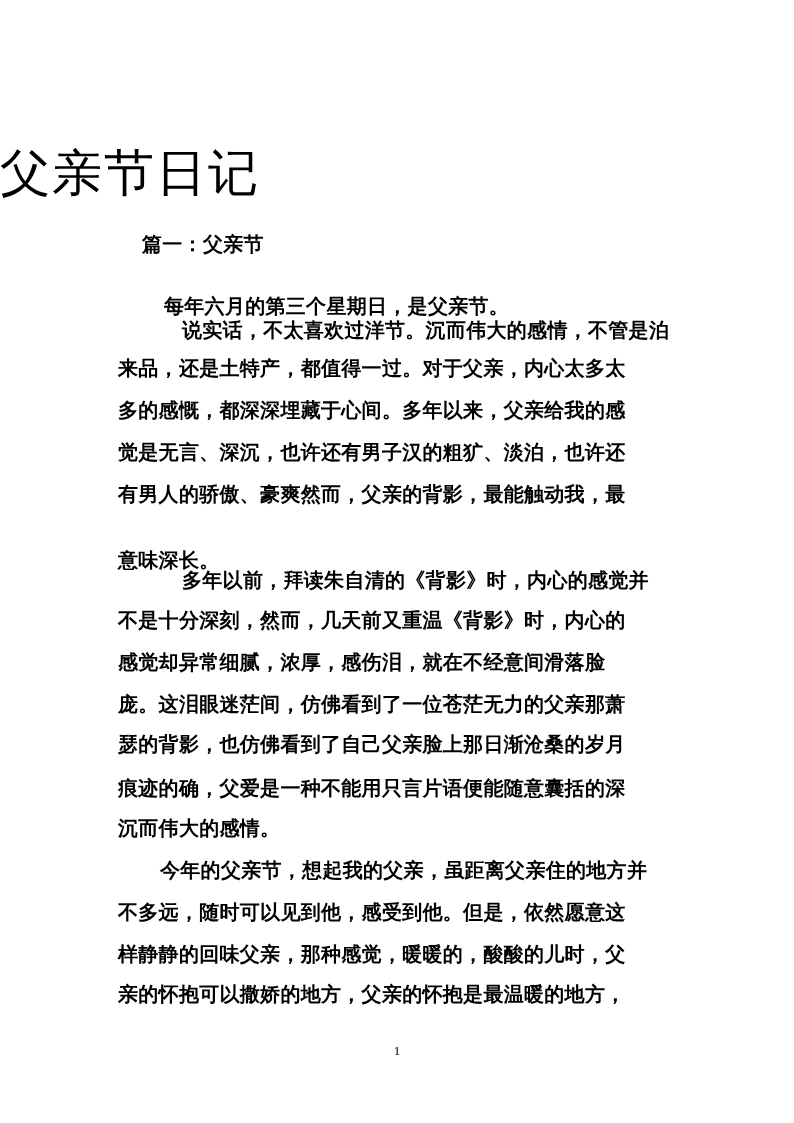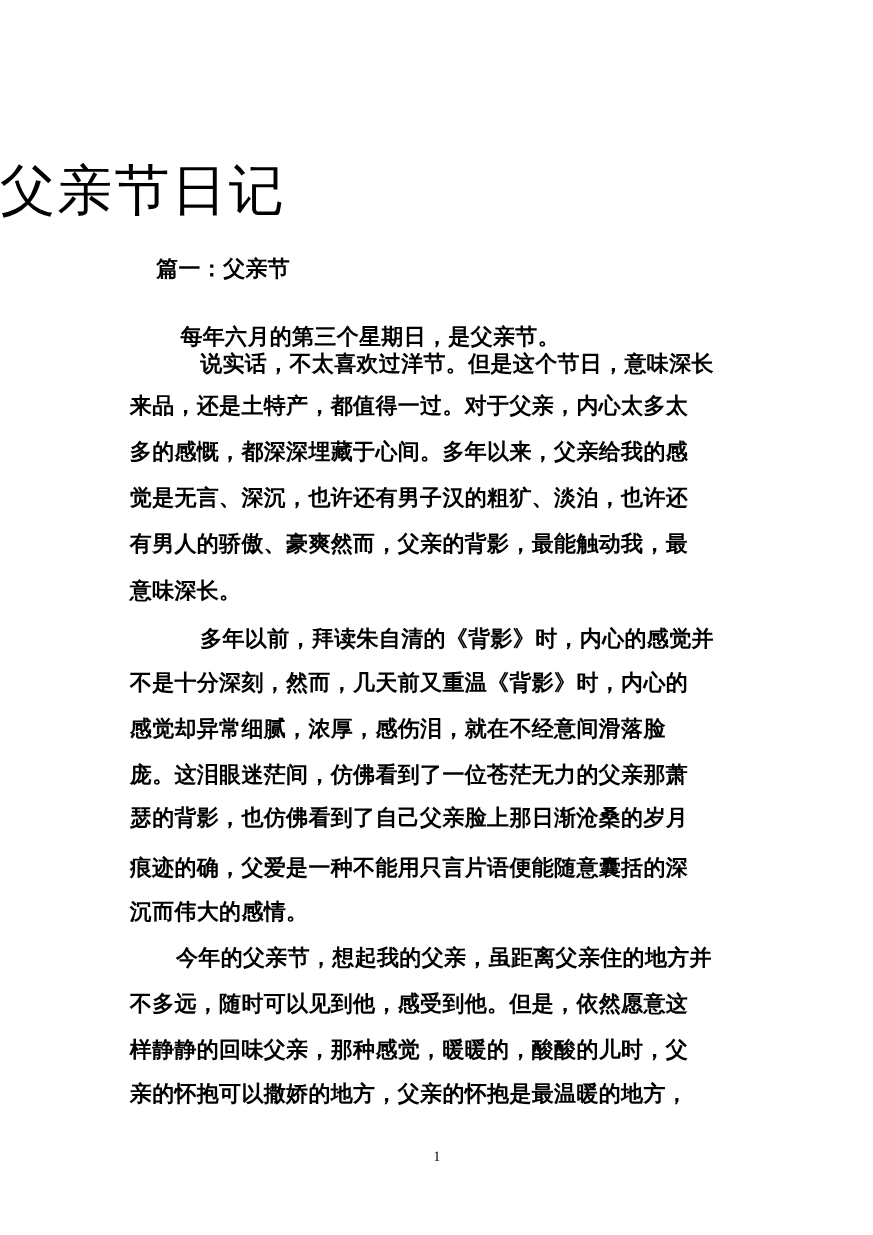--- a/index.html
+++ b/index.html
@@ -16,26 +16,26 @@
 </style>
 </head>
 <body>
 
 <div class="page">
   <div class="title">父亲节日记</div>
 
   <div class="line section" style="left:142px; top:230px;">篇一：父亲节</div>
 
   <div class="line" style="top: 276px; padding-left: 46px; margin-top: 16px;">每年六月的第三个星期日，是父亲节。</div>
-  <div class="line" style="top: 316px; padding-left: 64px;">说实话，不太喜欢过洋节。但是这个节日，意味深长</div>
+  <div class="line" style="top: 316px; padding-left: 64px;">说实话，不太喜欢过洋节。沉而伟大的感情，不管是泊</div>
   <div class="line" style="top:354px;">来品，还是土特产，都值得一过。对于父亲，内心太多太</div>
   <div class="line" style="top:396px;">多的感慨，都深深埋藏于心间。多年以来，父亲给我的感</div>
   <div class="line" style="top:438px;">觉是无言、深沉，也许还有男子汉的粗犷、淡泊，也许还</div>
   <div class="line" style="top:480px;">有男人的骄傲、豪爽然而，父亲的背影，最能触动我，最</div>
-  <div class="line" style="top:523px;">意味深长。</div>
+  <div class="line" style="top:546px;">意味深长。</div>
   <div class="line" style="top: 566px; padding-left: 64px;">多年以前，拜读朱自清的《背影》时，内心的感觉并</div>
   <div class="line" style="top:606px;">不是十分深刻，然而，几天前又重温《背影》时，内心的</div>
   <div class="line" style="top:648px;">感觉却异常细腻，浓厚，感伤泪，就在不经意间滑落脸</div>
   <div class="line" style="top:690px;">庞。这泪眼迷茫间，仿佛看到了一位苍茫无力的父亲那萧</div>
   <div class="line" style="top:732px;font-family:Liberation Mono, monospace;">瑟的背影，也仿佛看到了自己父亲脸上那日渐沧桑的岁月</div>
   <div class="line" style="top:774px;">痕迹的确，父爱是一种不能用只言片语便能随意囊括的深</div>
   <div class="line" style="top:814px;">沉而伟大的感情。</div>
   <div class="line" style="top: 856px; padding-left: 42px;">今年的父亲节，想起我的父亲，虽距离父亲住的地方并</div>
   <div class="line" style="top:898px;">不多远，随时可以见到他，感受到他。但是，依然愿意这</div>
   <div class="line" style="top:940px;">样静静的回味父亲，那种感觉，暖暖的，酸酸的儿时，父</div>

